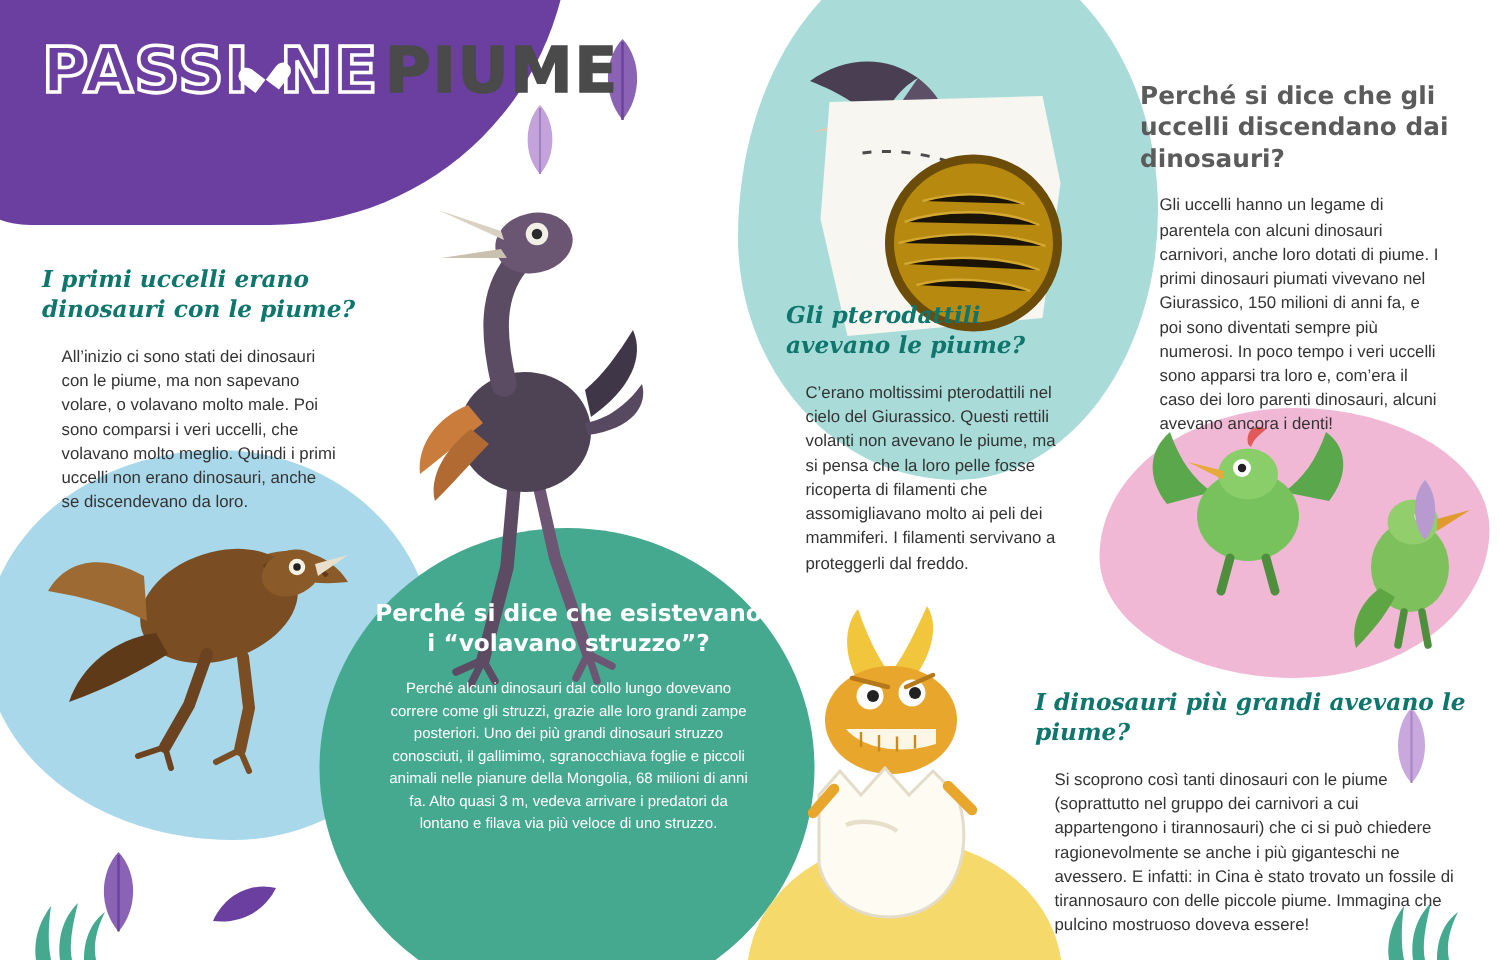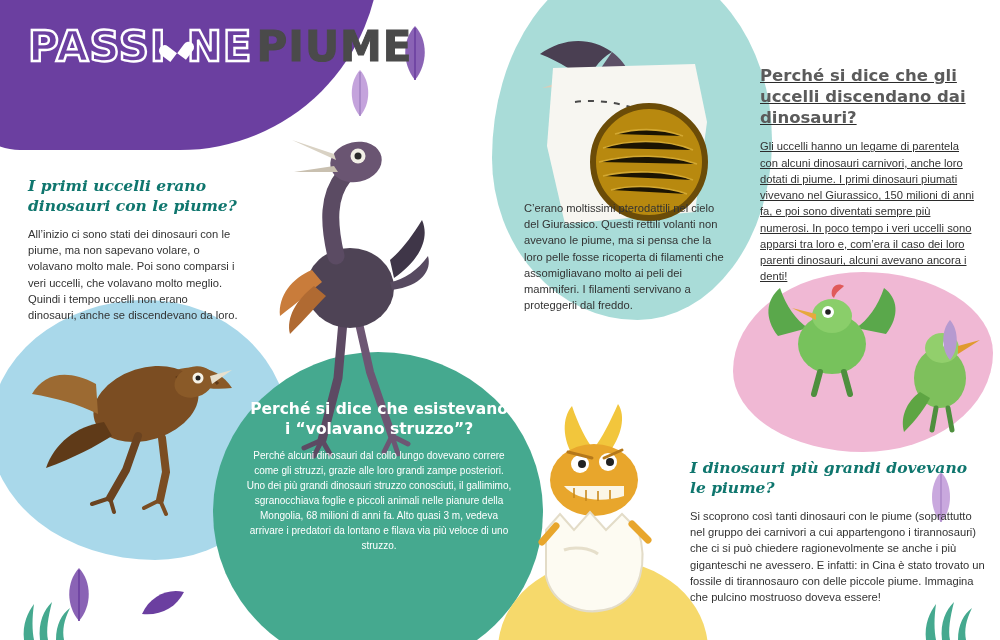--- a/index.html
+++ b/index.html
@@ -148,21 +148,21 @@
     font-size: 15.5px;
     line-height: 1.32;
     color: #0f766e;
     margin: 0 0 9px 0;
   }
 
   .body {
     font-size: 11.2px;
     line-height: 1.45;
     color: #333333;
-    margin: 0;
+    margin: 13px;
   }
 
   
   .h-bold {
     font-family: "DejaVu Sans", sans-serif;
     font-weight: bold;
     font-size: 16.5px;
     line-height: 1.26;
     color: #5b5b5b;
     margin: 0 0 10px 0;
@@ -180,21 +180,21 @@
   .green-inner .h-bold {
     color: #ffffff;
     font-size: 15.5px;
     margin-bottom: 9px;
   }
   .green-inner .body { color: #ffffff; font-size: 10px; line-height: 1.5; }
 
   
   #b-primi-uccelli { left: 28px; top: 176px; width: 210px; }
   #b-pterodattili  { left: 524px; top: 200px; width: 200px; }
-  #b-perche-discendano { left: 760px; top: 66px; width: 216px; text-decoration: underline; }
+  #b-perche-discendano { left: 760px; top: 54px; width: 216px; }
   #b-dino-grandi   { left: 690px; top: 458px; width: 296px; }
 
   
   .feather { position: absolute; z-index: 4; }
 
   
   .illu { position: absolute; z-index: 3; }
 
   .grass {
     position: absolute;
@@ -376,35 +376,36 @@
     <path d="M17 2 C30 16 30 40 17 55 C4 40 4 16 17 2 Z" fill="#8a63b5"></path>
     <path d="M17 4 L17 55" stroke="#6b3fa0" stroke-width="1.6"></path>
   </svg>
 
   <svg class="feather" style="left:140px; top:586px; width:46px; height:34px;" viewBox="0 0 46 34">
     <path d="M44 6 C28 2 10 10 2 28 C20 30 36 22 44 6 Z" fill="#6b3fa0"></path>
   </svg>
 
   <div class="block" id="b-primi-uccelli">
     <p class="q">I primi uccelli erano dinosauri con le piume?</p>
-    <p class="body">All’inizio ci sono stati dei dinosauri con le piume, ma non sapevano volare, o volavano molto male. Poi sono comparsi i veri uccelli, che volavano molto meglio. Quindi i tempo uccelli non erano dinosauri, anche se discendevano da loro.</p>
+    <p class="body">All’inizio ci sono stati dei dinosauri con le piume, ma non sapevano volare, o volavano molto male. Poi sono comparsi i veri uccelli, che volavano molto meglio. Quindi i primi uccelli non erano dinosauri, anche se discendevano da loro.</p>
   </div>
 
   <div class="block" id="b-pterodattili">
+    <p class="q">Gli pterodattili avevano le piume?</p>
     <p class="body">C’erano moltissimi pterodattili nel cielo del Giurassico. Questi rettili volanti non avevano le piume, ma si pensa che la loro pelle fosse ricoperta di filamenti che assomigliavano molto ai peli dei mammiferi. I filamenti servivano a proteggerli dal freddo.</p>
   </div>
 
   <div class="block" id="b-perche-discendano">
     <p class="h-bold">Perché si dice che gli uccelli discendano dai dinosauri?</p>
     <p class="body">Gli uccelli hanno un legame di parentela con alcuni dinosauri carnivori, anche loro dotati di piume. I primi dinosauri piumati vivevano nel Giurassico, 150 milioni di anni fa, e poi sono diventati sempre più numerosi. In poco tempo i veri uccelli sono apparsi tra loro e, com’era il caso dei loro parenti dinosauri, alcuni avevano ancora i denti!</p>
   </div>
 
   <div class="green-inner">
     <p class="h-bold">Perché si dice che esistevano i “volavano struzzo”?</p>
     <p class="body">Perché alcuni dinosauri dal collo lungo dovevano correre come gli struzzi, grazie alle loro grandi zampe posteriori. Uno dei più grandi dinosauri struzzo conosciuti, il gallimimo, sgranocchiava foglie e piccoli animali nelle pianure della Mongolia, 68 milioni di anni fa. Alto quasi 3 m, vedeva arrivare i predatori da lontano e filava via più veloce di uno struzzo.</p>
   </div>
 
   <div class="block" id="b-dino-grandi">
-    <p class="q">I dinosauri più grandi dovevano le piume?</p>
+    <p class="q">I dinosauri più grandi avevano le piume?</p>
     <p class="body">Si scoprono così tanti dinosauri con le piume (soprattutto nel gruppo dei carnivori a cui appartengono i tirannosauri) che ci si può chiedere ragionevolmente se anche i più giganteschi ne avessero. E infatti: in Cina è stato trovato un fossile di tirannosauro con delle piccole piume. Immagina che pulcino mostruoso doveva essere!</p>
   </div>
 
 </div>
 
 </body></html>

